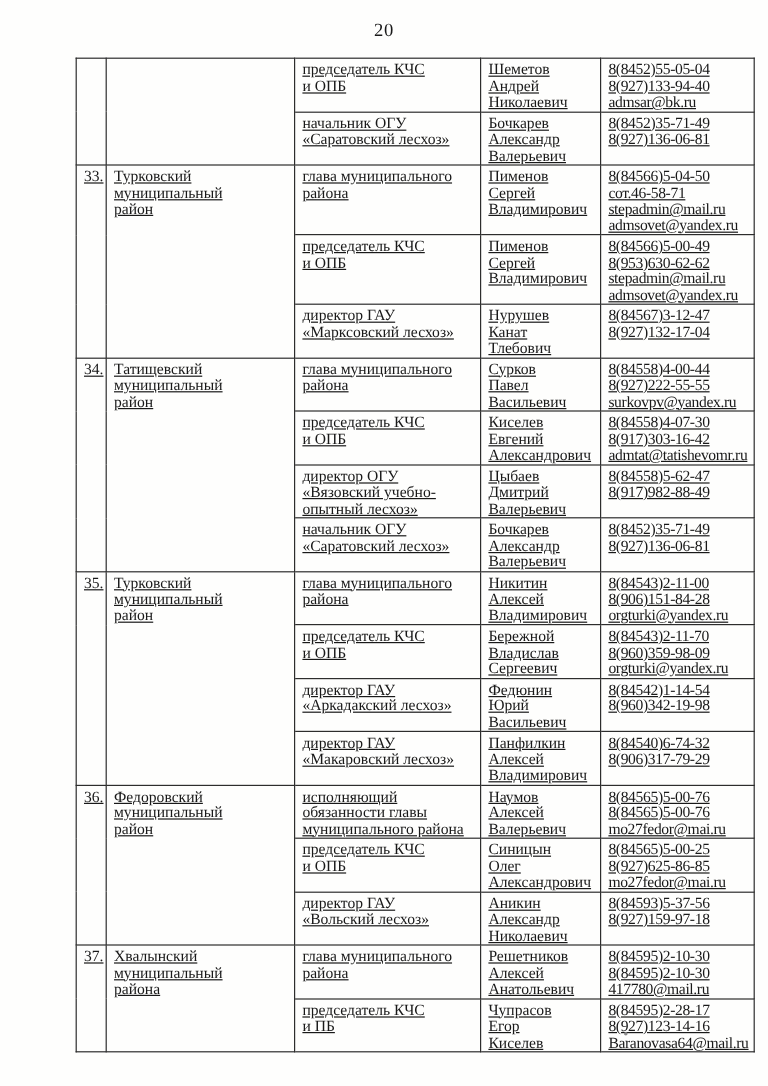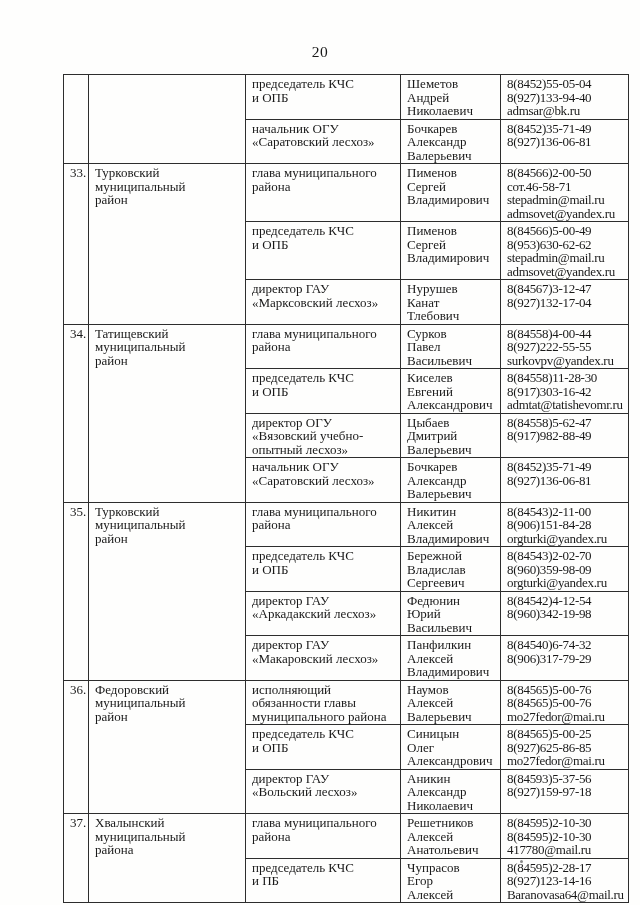--- a/index.html
+++ b/index.html
@@ -10,30 +10,31 @@
     width: 640px;
     height: 905px;
     background: #fefefd;
     font-family: "Liberation Serif", serif;
     color: #191919;
     position: relative;
     overflow: hidden;
   }
   .page-number {
     text-align: center;
-    padding-top: 43px;
+    padding-top: 17px;
     font-size: 15.5px;
     line-height: 18px;
     letter-spacing: 0.5px;
   }
   table.contacts {
     border-collapse: collapse;
     table-layout: fixed;
     width: 565px;
     margin: 13px 0 0 63px;
+    text-decoration: underline;
   }
   table.contacts td {
     border: 1px solid #2d2d2d;
     vertical-align: top;
     font-size: 13px;
     line-height: 13.5px;
     padding: 2px 3px 1px 6px;
     white-space: pre-line;
     overflow: hidden;
   }
@@ -89,21 +90,21 @@
     <tr>
       <td class="c-num" rowspan="3">33.</td>
       <td class="c-district" rowspan="3">Турковский
 муниципальный
 район</td>
       <td class="c-pos">глава муниципального
 района</td>
       <td class="c-name">Пименов
 Сергей
 Владимирович</td>
-      <td class="c-contact">8(84566)2-00-50
+      <td class="c-contact">8(84566)5-04-50
 сот.46-58-71
 stepadmin@mail.ru
 admsovet@yandex.ru</td>
     </tr>
     <tr>
       <td class="c-pos">председатель КЧС
 и ОПБ</td>
       <td class="c-name">Пименов
 Сергей
 Владимирович</td>
@@ -135,21 +136,21 @@
       <td class="c-contact">8(84558)4-00-44
 8(927)222-55-55
 surkovpv@yandex.ru</td>
     </tr>
     <tr>
       <td class="c-pos">председатель КЧС
 и ОПБ</td>
       <td class="c-name">Киселев
 Евгений
 Александрович</td>
-      <td class="c-contact">8(84558)11-28-30
+      <td class="c-contact">8(84558)4-07-30
 8(917)303-16-42
 admtat@tatishevomr.ru</td>
     </tr>
     <tr>
       <td class="c-pos">директор ОГУ
 «Вязовский учебно-
 опытный лесхоз»</td>
       <td class="c-name">Цыбаев
 Дмитрий
 Валерьевич</td>
@@ -179,31 +180,31 @@
       <td class="c-contact">8(84543)2-11-00
 8(906)151-84-28
 orgturki@yandex.ru</td>
     </tr>
     <tr>
       <td class="c-pos">председатель КЧС
 и ОПБ</td>
       <td class="c-name">Бережной
 Владислав
 Сергеевич</td>
-      <td class="c-contact">8(84543)2-02-70
+      <td class="c-contact">8(84543)2-11-70
 8(960)359-98-09
 orgturki@yandex.ru</td>
     </tr>
     <tr>
       <td class="c-pos">директор ГАУ
 «Аркадакский лесхоз»</td>
       <td class="c-name">Федюнин
 Юрий
 Васильевич</td>
-      <td class="c-contact">8(84542)4-12-54
+      <td class="c-contact">8(84542)1-14-54
 8(960)342-19-98</td>
     </tr>
     <tr>
       <td class="c-pos">директор ГАУ
 «Макаровский лесхоз»</td>
       <td class="c-name">Панфилкин
 Алексей
 Владимирович</td>
       <td class="c-contact">8(84540)6-74-32
 8(906)317-79-29</td>
@@ -256,21 +257,21 @@
 Анатольевич</td>
       <td class="c-contact">8(84595)2-10-30
 8(84595)2-10-30
 417780@mail.ru</td>
     </tr>
     <tr>
       <td class="c-pos">председатель КЧС
 и ПБ</td>
       <td class="c-name">Чупрасов
 Егор
-Алексей</td>
+Киселев</td>
       <td class="c-contact">8(84595)2-28-17
 8(927)123-14-16
 Baranovasa64@mail.ru</td>
     </tr>
   </tbody>
 </table>
 
 <div class="scan-speck"></div>
 
 </body></html>

